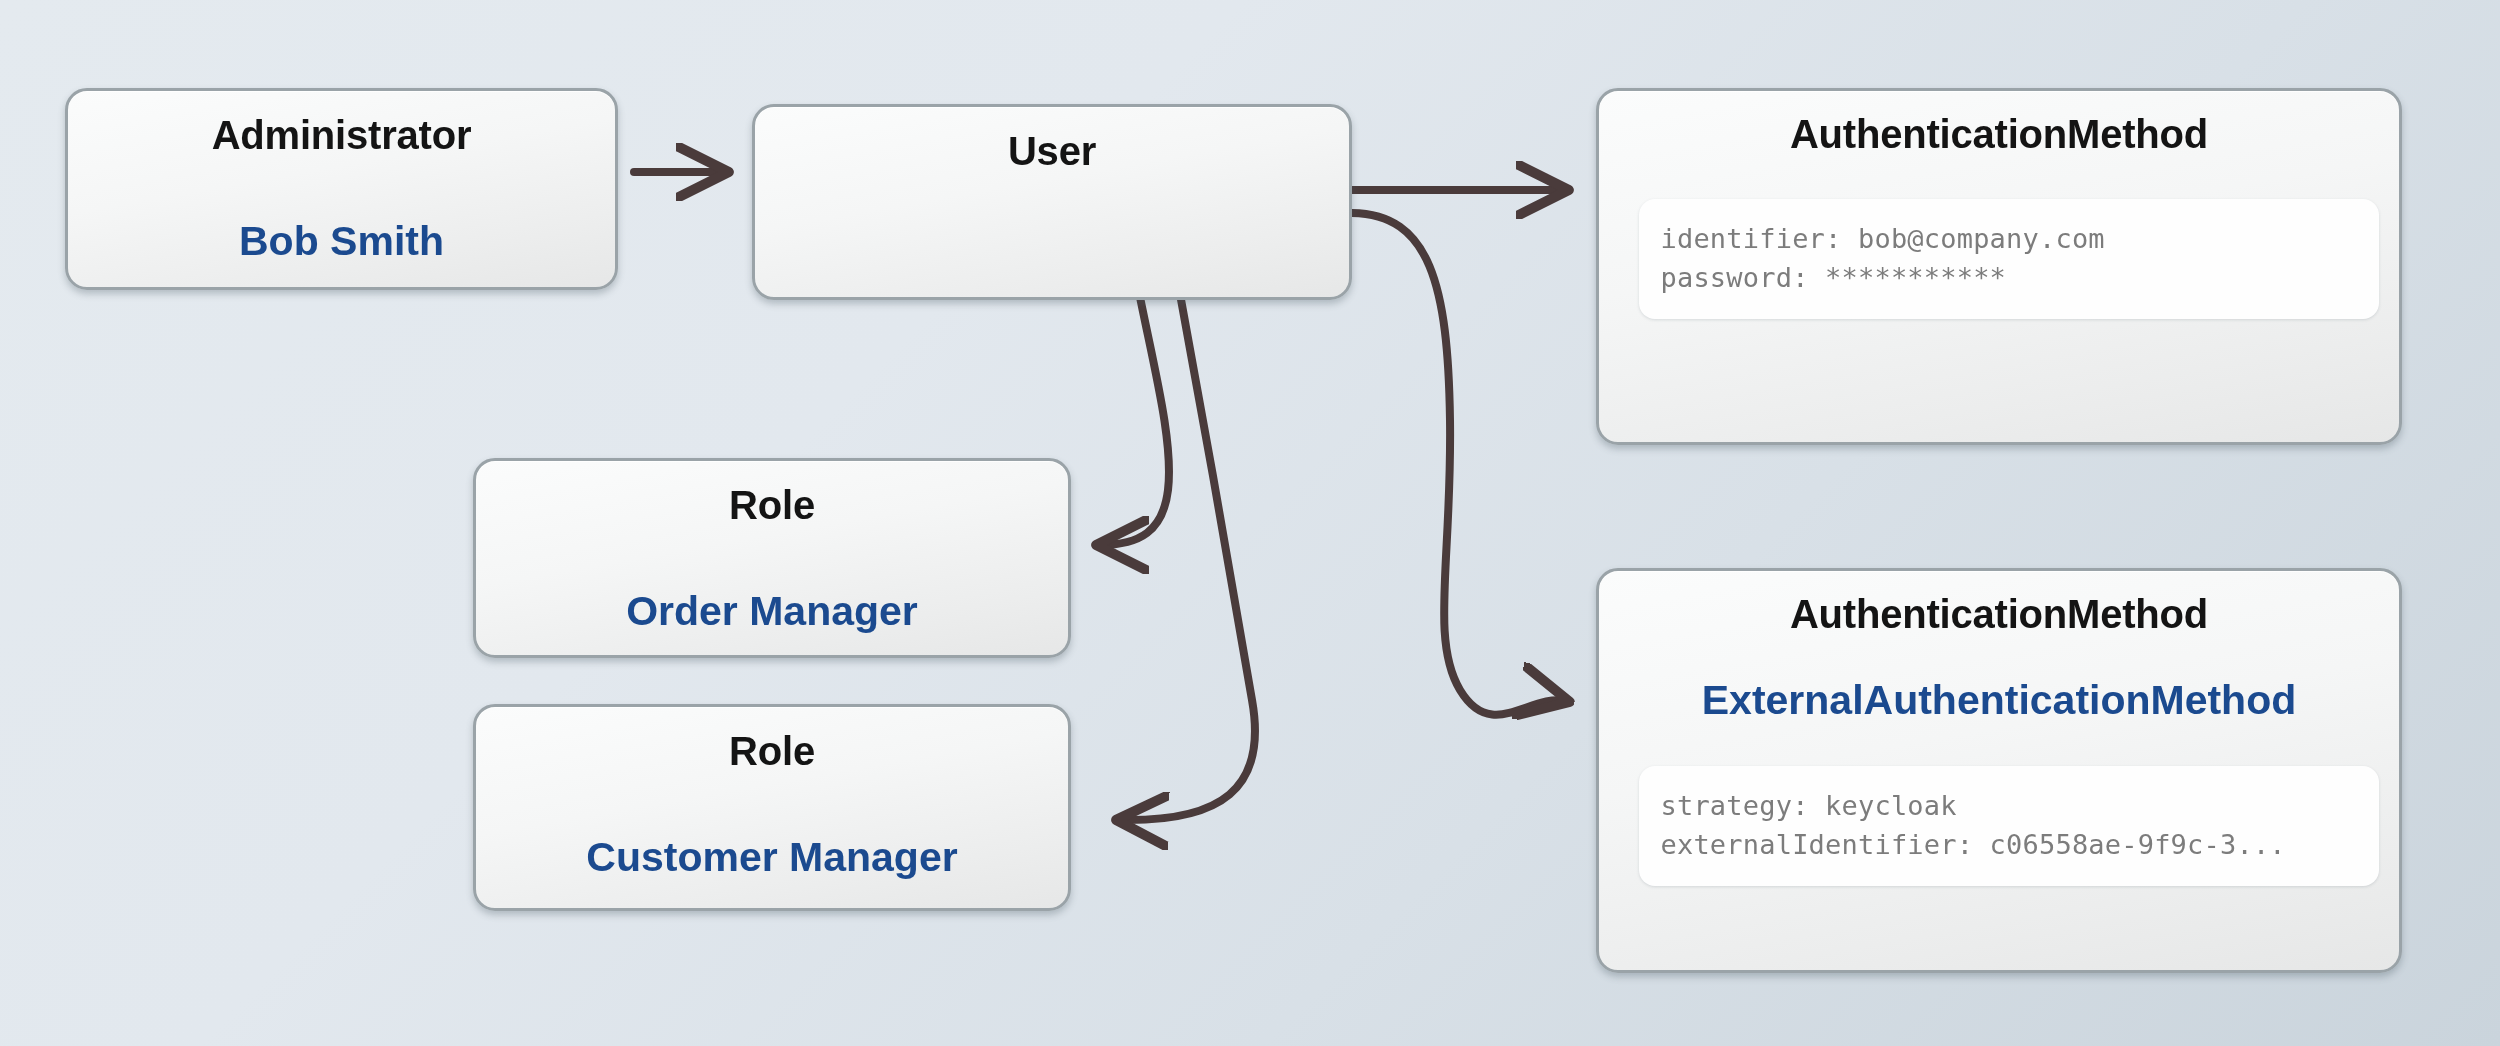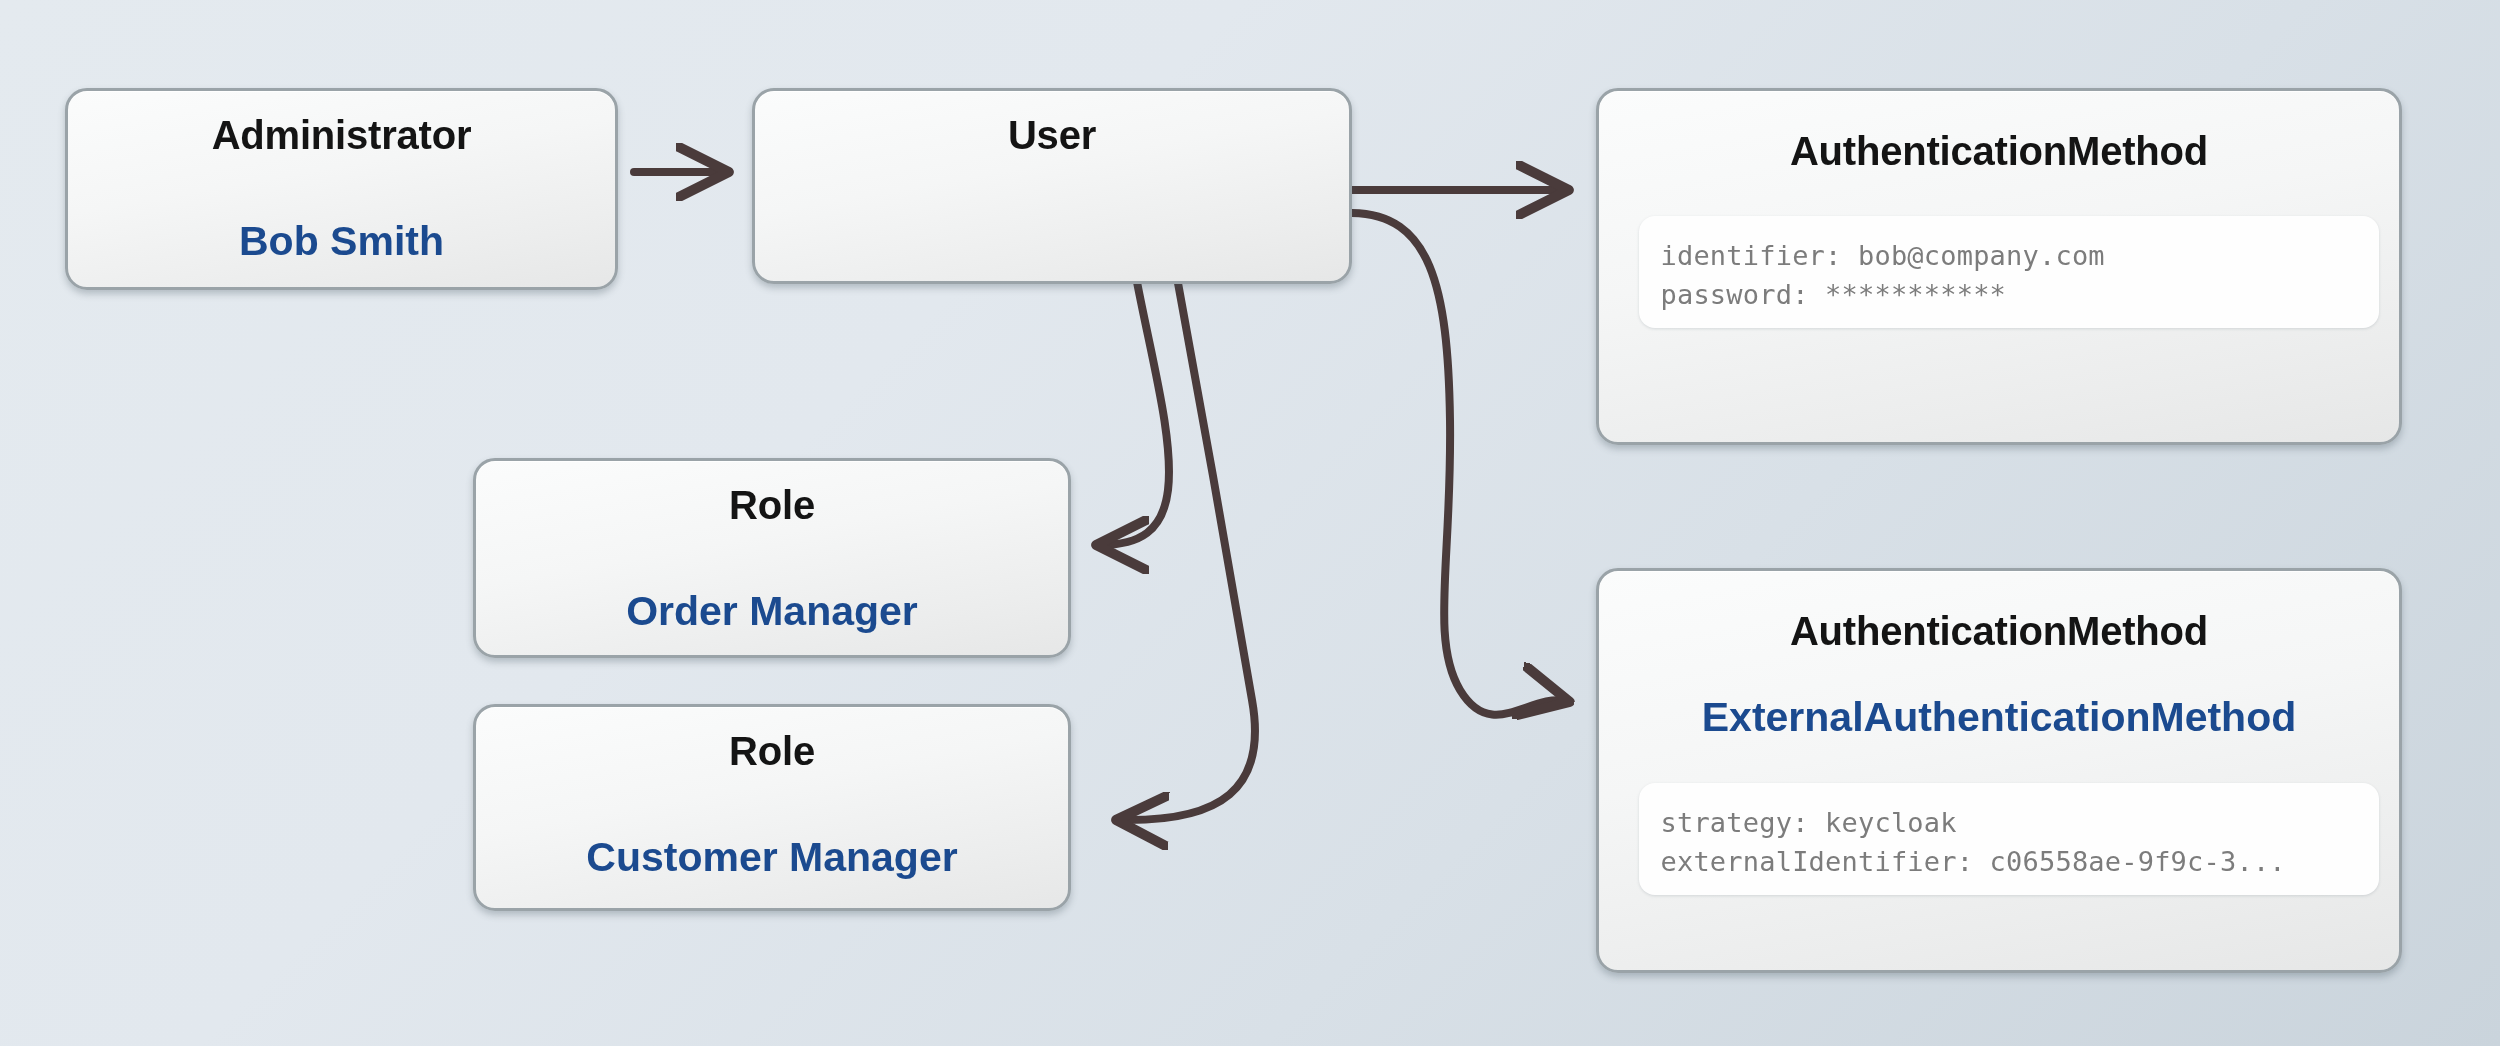--- a/index.html
+++ b/index.html
@@ -53,29 +53,29 @@
     color: #1b4a8f;
     text-align: center;
     white-space: nowrap;
   }
 
   
   .node.compact .node-type { margin-top: 22px; }
   .node.compact .node-label { margin-top: 60px; }
 
   
-  .node.detail .node-type { margin-top: 38px; }
+  .node.detail .node-type { margin-top: 21px; }
   .node.detail .node-label { margin-top: 40px; }
 
   .props {
     box-sizing: border-box;
     background: #fefefe;
     border-radius: 16px;
     box-shadow: 0 1px 3px rgba(80,95,105,0.18);
-    padding: 20px 22px 14px 22px;
+    padding: 20px 22px 22px 22px;
     width: calc(100% - 60px);
     margin-top: 42px;
     align-self: center;
     margin-left: 19px;
   }
   .prop-line {
     font-family: "DejaVu Sans Mono", "Liberation Mono", monospace;
     font-size: 27px;
     color: #7c7c7c;
     line-height: 1.45;
@@ -111,21 +111,21 @@
       <path d="M 1178 283 C 1200 400, 1235 600, 1252 700
                C 1268 790, 1220 822, 1120 820" marker-end="url(#ah)"></path>
     </g>
   </svg>
 
   <div class="node compact" style="left:65px; top:88px; width:553px; height:202px;">
     <div class="node-type">Administrator</div>
     <div class="node-label">Bob Smith</div>
   </div>
 
-  <div class="node compact" style="left:752px; top:88px; width:600px; height:196px;">
+  <div class="node compact" style="left:752px; top:104px; width:600px; height:196px;">
     <div class="node-type">User</div>
   </div>
 
   <div class="node compact" style="left:473px; top:458px; width:598px; height:200px;">
     <div class="node-type">Role</div>
     <div class="node-label">Order Manager</div>
   </div>
 
   <div class="node compact" style="left:473px; top:704px; width:598px; height:207px;">
     <div class="node-type">Role</div>

